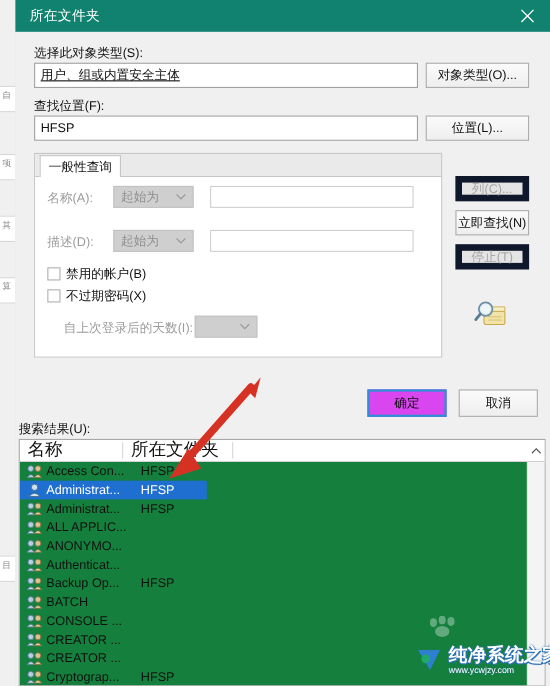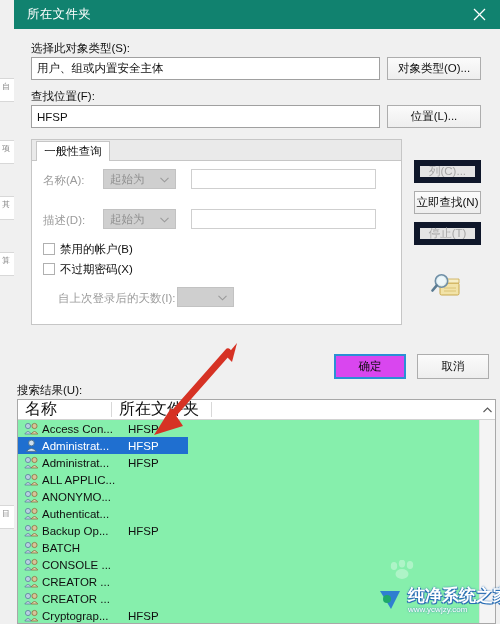--- a/index.html
+++ b/index.html
@@ -209,21 +209,21 @@
     white-space: nowrap;
   }
   .col-sep {
     position: absolute;
     top: 2px; width: 1px; height: 15px;
     background: #d8d8d8;
   }
   .list-body {
     position: absolute;
     left: 0; top: 20px;
-    background: #86efac;
+    background: #15803d;
     overflow: hidden;
   }
   .row {
     position: absolute;
     left: 0;
     height: 17px;
     display: flex;
     align-items: center;
     font-size: 11.5px;
     color: #101010;
@@ -323,21 +323,21 @@
         <svg width="13" height="13" viewBox="0 0 13 13">
           <line x1="1" y1="1" x2="12" y2="12" stroke="#ffffff" stroke-width="1.2"></line>
           <line x1="12" y1="1" x2="1" y2="12" stroke="#ffffff" stroke-width="1.2"></line>
         </svg>
       </div>
     </div>
 
     <div class="body-area">
 
       <div class="lbl" style="left:17px; top:12px;">选择此对象类型(S):</div>
-      <div class="textbox" style="left:17px; top:28px; width:349px; height:23px;">用户、组或内置安全主体</div>
+      <div class="textbox" style="left:17px; top:28px; width:349px; height:23px;text-decoration:underline;">用户、组或内置安全主体</div>
       <div class="btn" style="left:373px; top:28px; width:94px; height:23px;">对象类型(O)...</div>
 
       <div class="lbl" style="left:17px; top:60px;">查找位置(F):</div>
       <div class="textbox" style="left:17px; top:76px; width:349px; height:23px;">HFSP</div>
       <div class="btn" style="left:373px; top:76px; width:94px; height:23px;">位置(L)...</div>
 
       <div class="groupbox" style="left:17px; top:110px; width:371px; height:186px;">
         <div class="tabstrip" style="left:0; top:0; width:369px; height:21px;"></div>
         <div class="tab" style="left:4px; top:1px; width:74px; height:21px;">一般性查询</div>
         <div class="panel-inner" style="left:0; top:21px; width:369px; height:163px;"></div>

